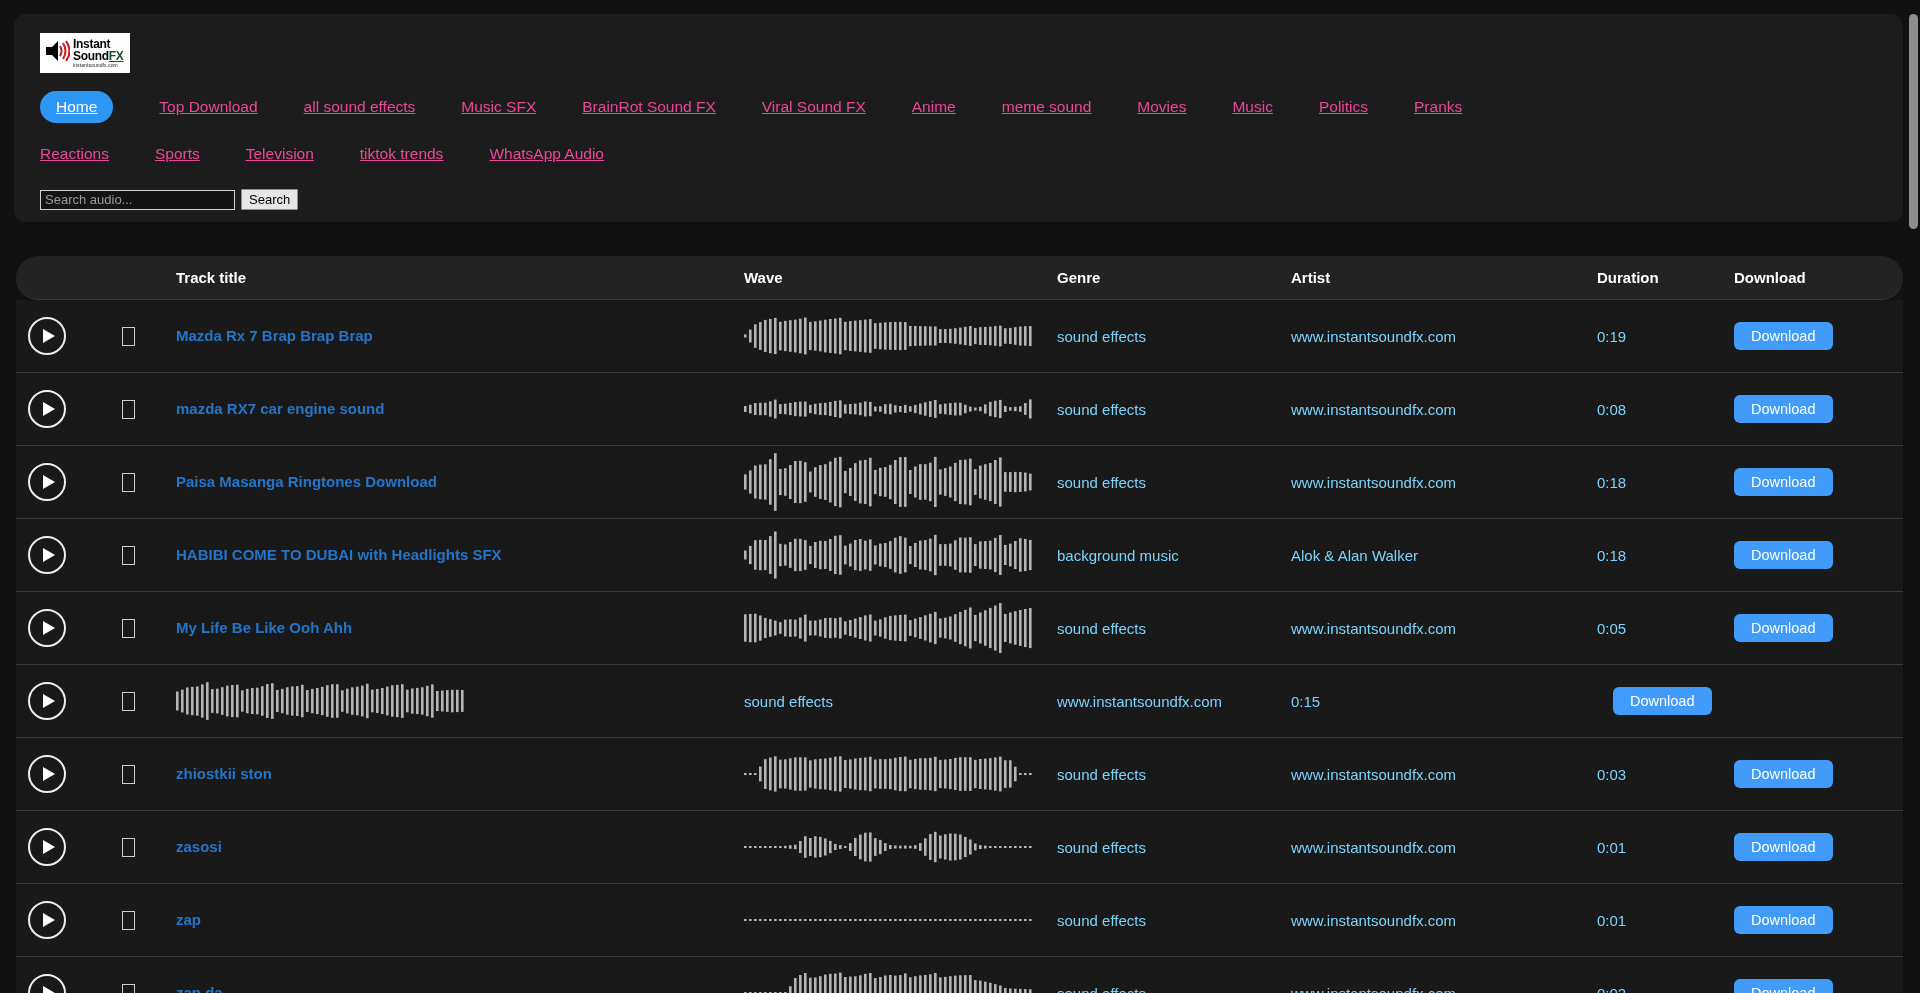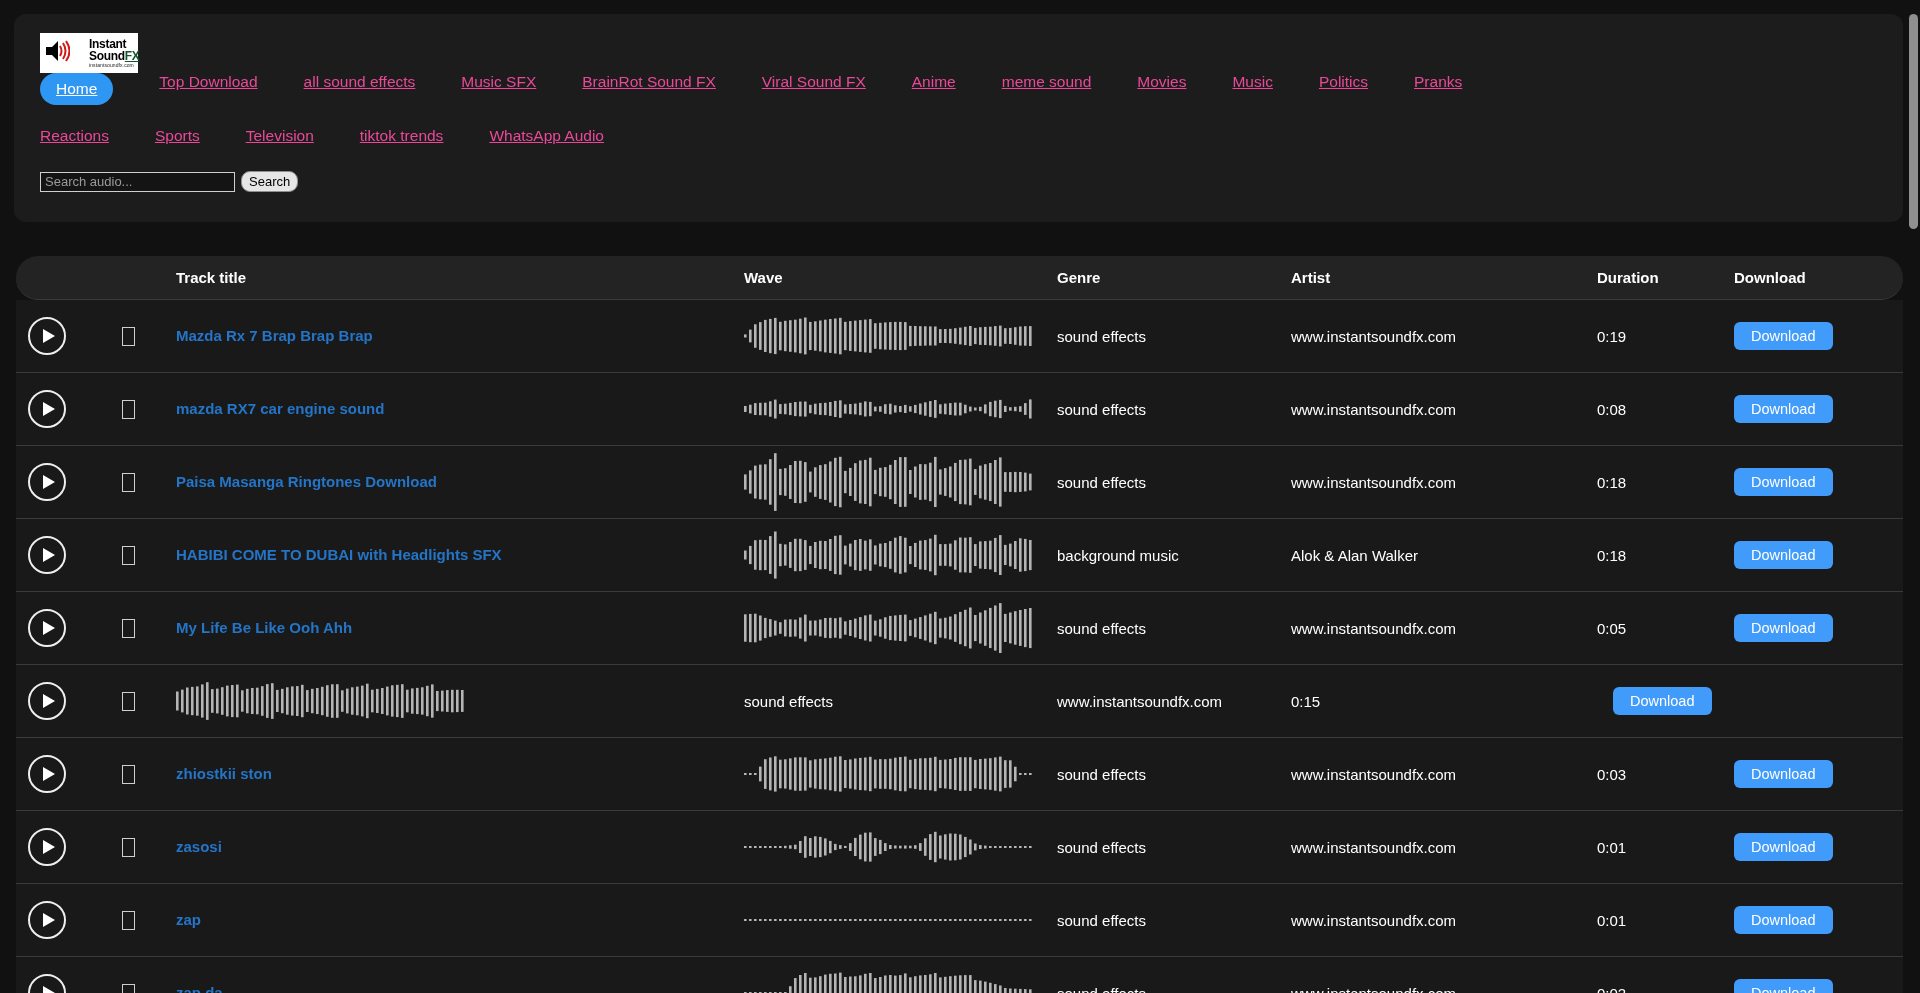--- a/index.html
+++ b/index.html
@@ -12,35 +12,36 @@
   }
   
   .card {
     margin:14px 17px 0 14px;
     background:#1c1c1d;
     border-radius:12px;
     padding:19px 26px 14px 26px;
     height:208px;
   }
   .logo-box {
-    width:98px; height:40px;
+    width:90px; height:40px;
     background:#ffffff;
     display:flex; align-items:center;
     padding:2px 4px;
-    gap:19px;
+    gap:3px;
   }
   .logo-text { line-height:1; }
   .logo-line1 { font-size:12px; font-weight:bold; color:#000; letter-spacing:-0.3px;}
   .logo-line2 { font-size:12px; font-weight:bold; color:#000; letter-spacing:-0.3px;}
   .logo-line2 .fx { color:#14532d;text-decoration:underline; }
   .logo-sub { font-size:5px; color:#222; margin-top:1px; letter-spacing:0.1px;}
   nav.menu {
+    margin-top:18px;
     display:flex; flex-wrap:wrap;
     column-gap:46px; row-gap:22px;
-    align-items:flex-start;
+    align-items:center;
     max-width:1520px;
   }
   .nav-link {
     color:#ec4899;
     font-size:15.5px;
     text-decoration:underline;
     cursor:pointer;
     white-space:nowrap;
   }
   .nav-link.active {
@@ -57,21 +58,21 @@
     color:#dddddd;
     font-size:13px;
     font-family:"Liberation Sans", sans-serif;
     padding:0 4px;
   }
   .search-input::placeholder { color:#9a9a9a; }
   .search-btn {
     height:21px;
     background:#e6e6e6;
     border:1px solid #8f8f8f;
-    border-radius:9px;
+    border-radius:1px;
     font-size:13px;
     color:#000;
     padding:0 7px;
     font-family:"Liberation Sans", sans-serif;
     cursor:pointer;
   }
   
   .tracks-table { margin:34px 17px 0 16px; }
   .t-row {
     display:grid;
@@ -110,21 +111,21 @@
     border:1.5px solid #cfcfcf;
     margin:0 auto;
   }
   .track-title {
     font-size:15px; font-weight:bold;
     color:#2475c7;
     text-decoration:none;
     cursor:pointer;
   }
   .wave-cell svg { display:block; }
-  .cell-text { font-size:15px; color:#ffffff; }
+  .cell-text { font-size:15px; color:#7dd3fc; }
   .dl-btn {
     margin-left:16px;
     background:#419bfa;
     color:#ffffff;
     border:none;
     border-radius:6px;
     font-size:14.5px;
     padding:6px 17px;
     font-family:"Liberation Sans", sans-serif;
     cursor:pointer;

